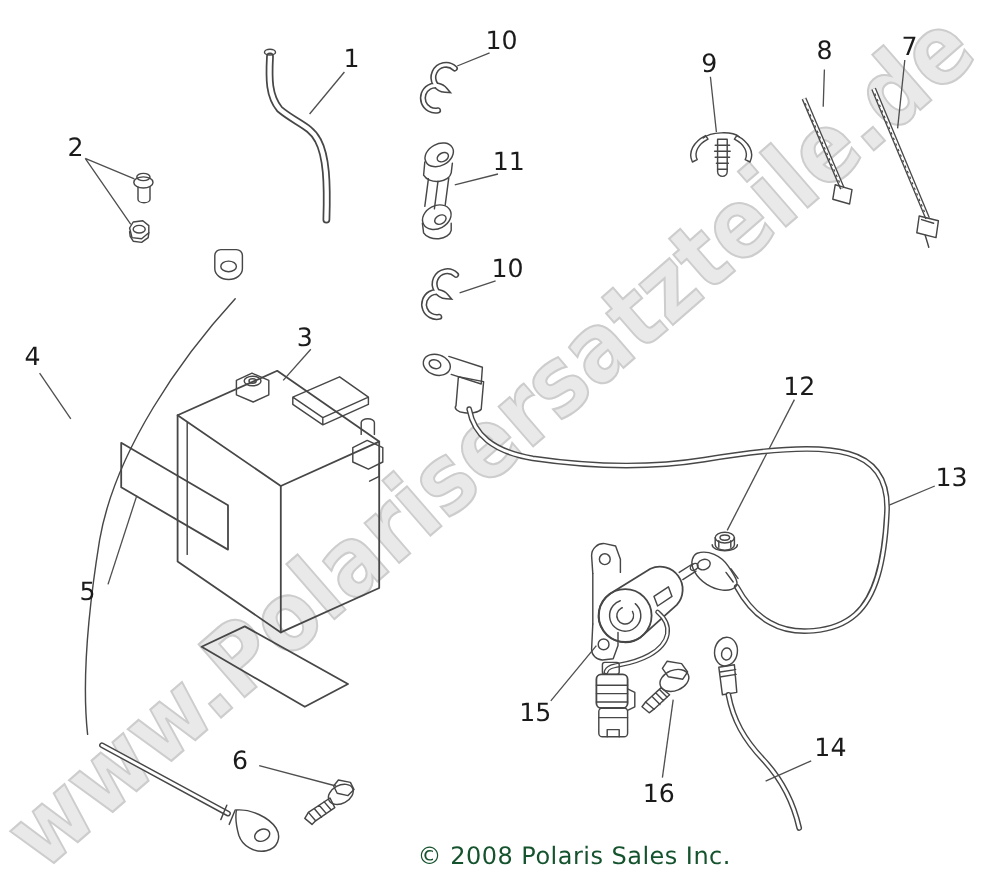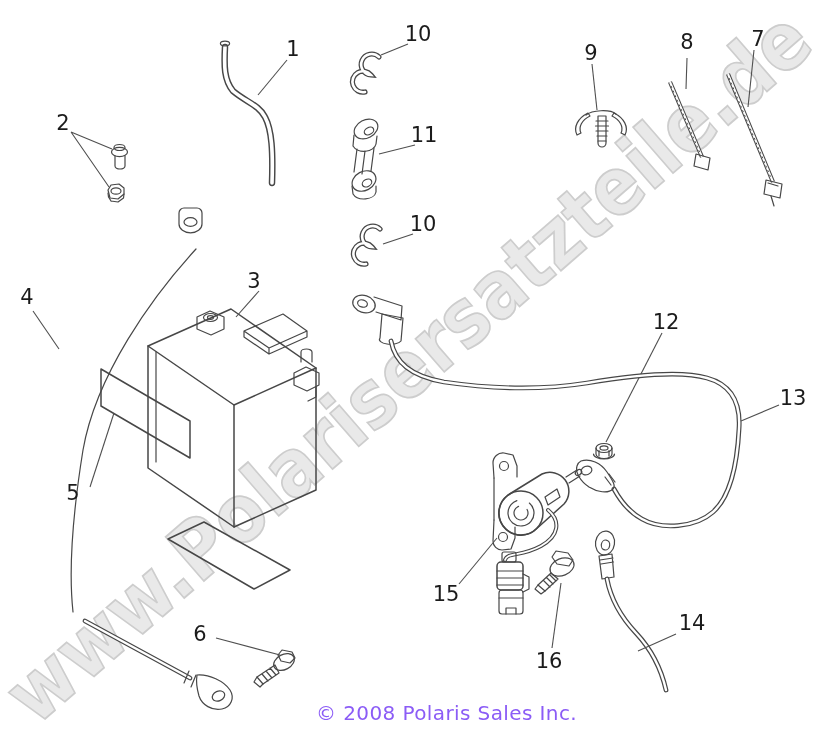--- a/index.html
+++ b/index.html
@@ -15,21 +15,21 @@
   .cab-o{stroke:#474747;stroke-width:4.8;fill:none;stroke-linecap:round;}
   .cab-i{stroke:#ffffff;stroke-width:2.4;fill:none;stroke-linecap:round;}
   .str-o{stroke:#474747;stroke-width:4.2;fill:none;stroke-linecap:butt;}
   .str-i{stroke:#ffffff;stroke-width:2.0;fill:none;stroke-linecap:butt;}
   .clip-o{stroke:#474747;stroke-width:5.2;fill:none;stroke-linecap:round;}
   .clip-i{stroke:#ffffff;stroke-width:2.6;fill:none;stroke-linecap:round;}
   .hatch{stroke:#474747;stroke-width:1;fill:none;stroke-dasharray:2 3;}
   .callout{font-size:21px;fill:#1b1b1b;text-anchor:middle;font-family:"DejaVu Sans","Liberation Sans",sans-serif;}
   .watermark-text{font-size:80px;font-weight:bold;fill:#e9e9e9;stroke:#cdcdcd;stroke-width:1.8;
                   font-family:"DejaVu Sans","Liberation Sans",sans-serif;}
-  .copyright{position:absolute;left:316px;top:701px;font-size:20px;color:#8b5cf6;
+  .copyright{position:absolute;left:348px;top:701px;font-size:20px;color:#14532d;
              letter-spacing:0.4px;white-space:nowrap;}
 </style>
 </head>
 <body>
 
 <div class="stage">
 
 <svg width="819" height="741" viewBox="0 0 819 741">
 
   <text class="watermark-text" x="408" y="367" text-anchor="middle" dominant-baseline="central" textLength="1035" lengthAdjust="spacingAndGlyphs" transform="rotate(-41 408 367)">www.Polarisersatzteile.de</text>

